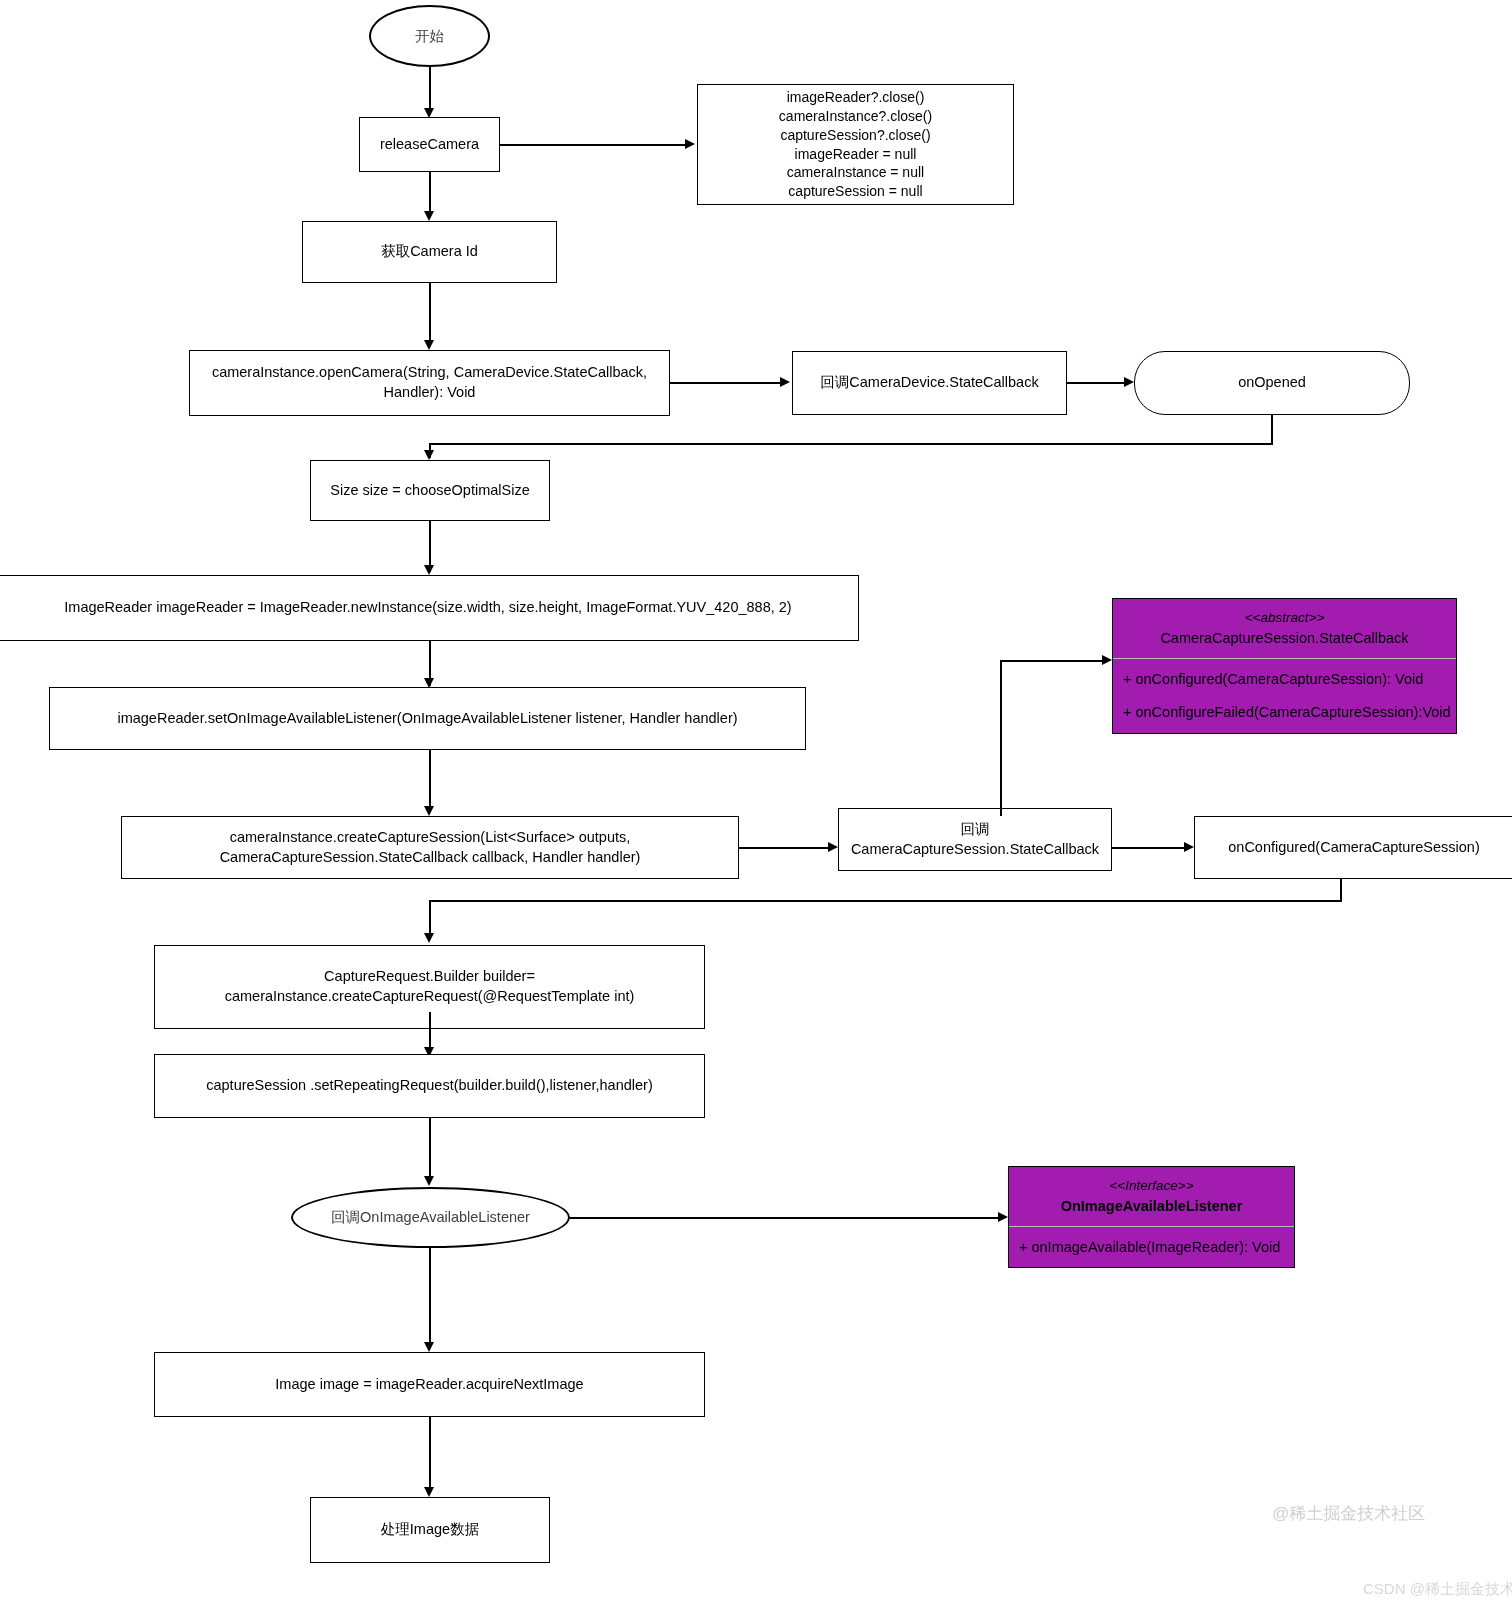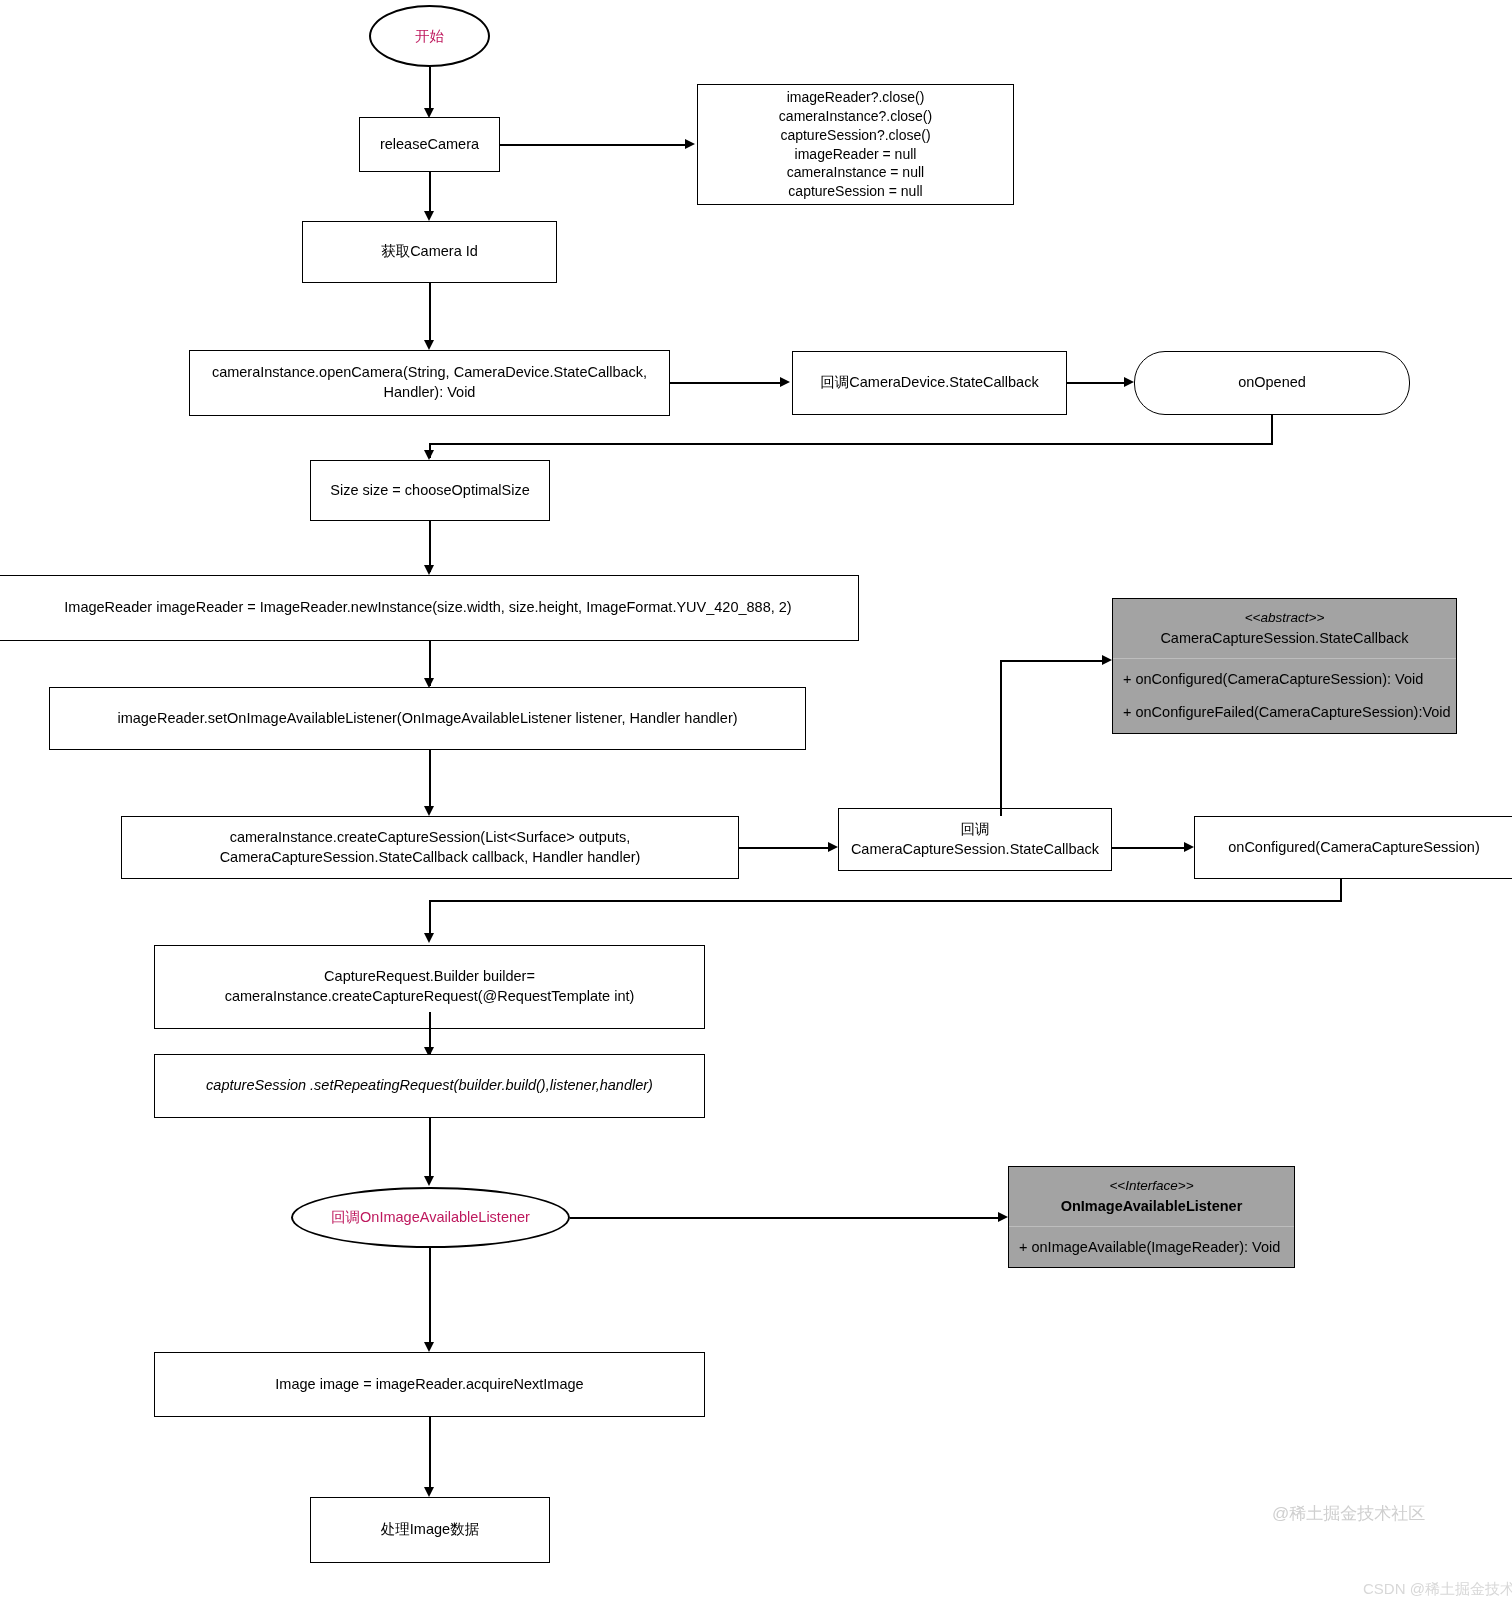--- a/index.html
+++ b/index.html
@@ -35,33 +35,33 @@
   .ellipse {
     position: absolute;
     box-sizing: border-box;
     border: 2.4px solid #000000;
     background: #ffffff;
     border-radius: 50%;
     display: flex;
     align-items: center;
     justify-content: center;
     text-align: center;
-    color: #be185d;
+    color: #404040;
     font-size: 14.5px;
     line-height: 1.3;
   }
   .multiline {
     white-space: pre-line;
   }
   
   .uml {
     position: absolute;
     box-sizing: border-box;
     border: 1.6px solid #000000;
-    background: #a3a3a3;
+    background: #a21caf;
     display: flex;
     flex-direction: column;
     color: #000000;
   }
   .uml-head {
     flex: 0 0 auto;
     text-align: center;
     padding: 10px 8px 10px 8px;
     font-size: 14.5px;
     line-height: 1.4;
@@ -249,21 +249,21 @@
   <div class="arrow-down" style="left:424px; top:933px;"></div>
 
   <div class="node multiline" style="left:154px; top:945px; width:551px; height:84px;">
     <span>CaptureRequest.Builder builder=
 cameraInstance.createCaptureRequest(@RequestTemplate int)</span>
   </div>
 
   <div class="v-line" style="left:429px; top:1012px; height:44px;"></div>
   <div class="arrow-down" style="left:424px; top:1047px;"></div>
 
-  <div class="node" style="left:154px; top:1054px; width:551px; height:64px;font-style:italic;">
+  <div class="node" style="left:154px; top:1054px; width:551px; height:64px;">
     <span>captureSession .setRepeatingRequest(builder.build(),listener,handler)</span>
   </div>
 
   <div class="v-line" style="left:429px; top:1118px; height:64px;"></div>
   <div class="arrow-down" style="left:424px; top:1176px;"></div>
 
   <div class="ellipse" style="left:291px; top:1187px; width:279px; height:61px;">
     <span>回调OnImageAvailableListener</span>
   </div>
 

